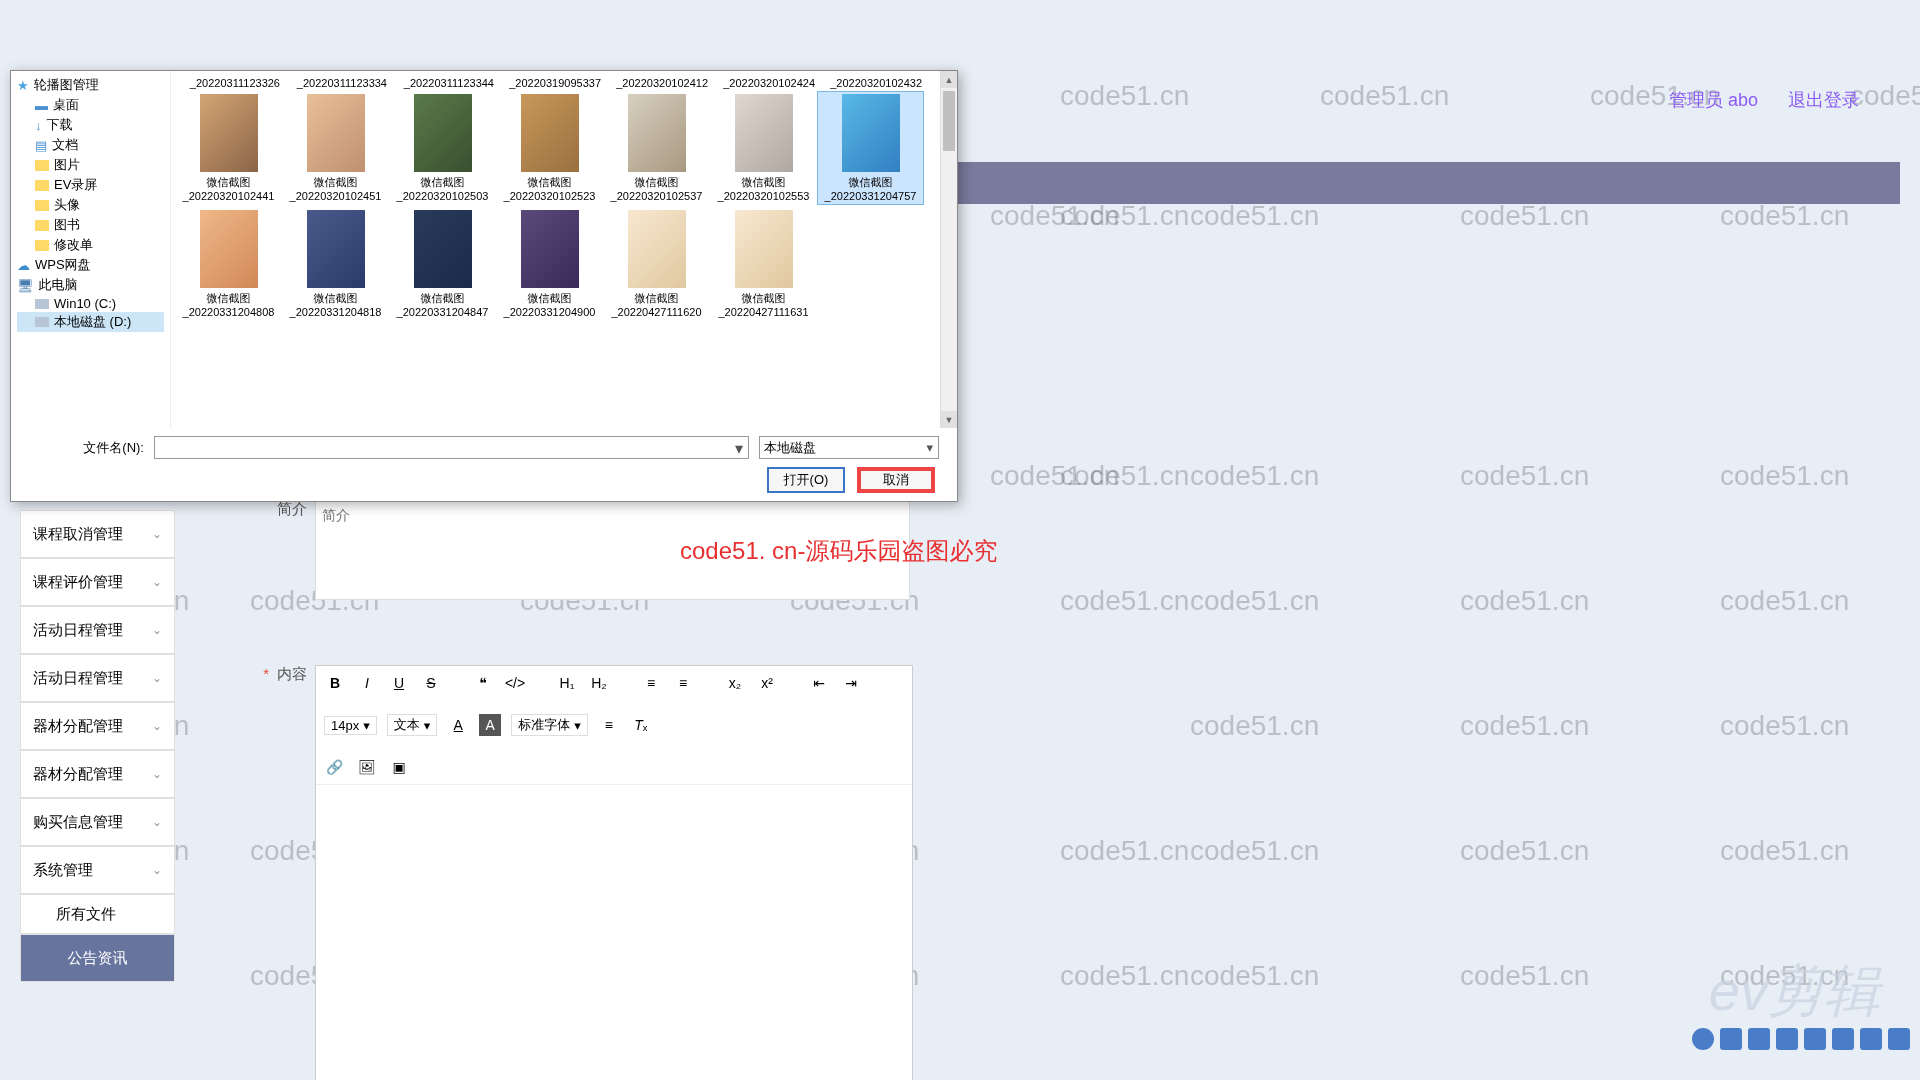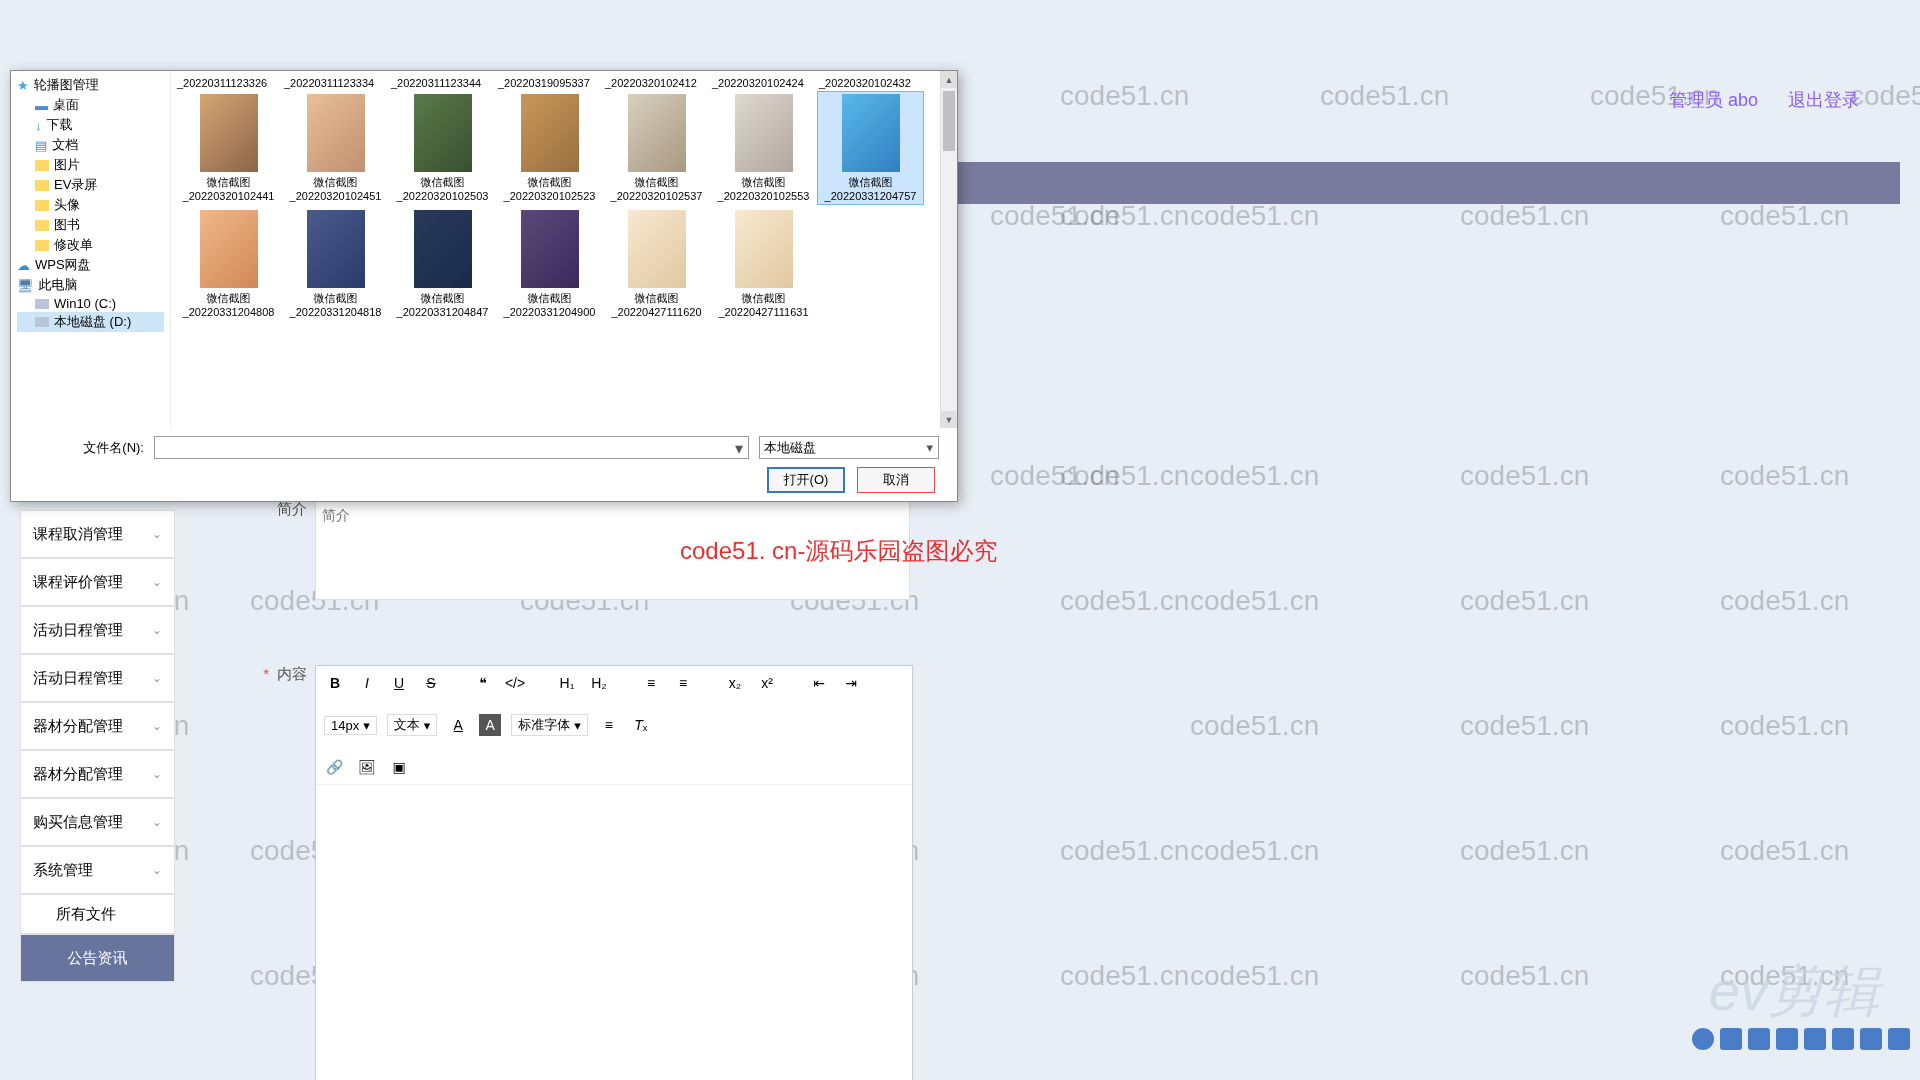--- a/index.html
+++ b/index.html
@@ -46,32 +46,32 @@
 .fd-tree { width: 160px; border-right: 1px solid #eee; padding: 4px 6px; font-size: 13px; overflow: hidden; }
 .tree-item { display: flex; align-items: center; gap: 5px; padding: 1px 0; cursor: pointer; white-space: nowrap; }
 .tree-icon { width: 14px; height: 14px; display: inline-block; }
 .ic-star { color: #4aa3df; }
 .ic-folder { background: #ffd968; width: 14px; height: 11px; }
 .ic-drive { background: #b8c5d6; width: 14px; height: 10px; }
 .fd-files { flex: 1; padding: 4px; overflow: hidden; display: flex; flex-wrap: wrap; align-content: flex-start; position: relative; }
 .file-item { width: 107px; text-align: center; font-size: 11px; padding: 3px; margin-bottom: 2px; }
 .file-item.sel { background: #cce5ff; border: 1px solid #7ab8e8; padding: 2px; }
 .thumb { width: 58px; height: 78px; margin: 0 auto 3px; display: block; }
-.file-top { width: 107px; text-align: left; font-size: 11px; padding: 2px; }
+.file-top { width: 107px; text-align: right; font-size: 11px; padding: 2px; }
 .fd-scroll { width: 17px; background: #f0f0f0; border-left: 1px solid #ddd; position: relative; }
 .sc-arrow { height: 17px; background: #e0e0e0; display: flex; align-items: center; justify-content: center; font-size: 9px; color: #666; }
 .sc-thumb { position: absolute; left: 2px; right: 2px; top: 20px; height: 60px; background: #c0c0c0; }
 .fd-bottom { padding: 8px 18px; display: flex; flex-direction: column; gap: 8px; }
 .fd-row { display: flex; align-items: center; gap: 10px; }
 .fd-lbl { width: 115px; text-align: right; font-size: 13px; }
 .fd-input { flex: 1; height: 23px; border: 1px solid #999; padding: 0 4px; }
 .fd-select { width: 180px; height: 23px; border: 1px solid #999; padding: 0 4px; position: relative; font-size: 13px; display: flex; align-items: center; }
 .fd-select::after { content: "▾"; position: absolute; right: 5px; color: #555; }
 .fd-btns { display: flex; justify-content: flex-end; gap: 12px; padding-right: 4px; }
-.fd-btn { width: 78px; height: 26px; border: 1px solid #ef4444; background: #f6f6f6; font-size: 13px; cursor: pointer; }
+.fd-btn { width: 78px; height: 26px; border: 4px solid #ef4444; background: #f6f6f6; font-size: 13px; cursor: pointer; }
 .fd-btn.primary { border: 2px solid #3a76c6; }
 
 
 .br-toolbar { position: absolute; right: 10px; bottom: 30px; display: flex; gap: 6px; z-index: 10; }
 .br-ic { width: 22px; height: 22px; background: #4a7dc7; border-radius: 3px; }
 
 
 .ev-logo { position: absolute; right: 40px; bottom: 50px; font-size: 56px; color: rgba(200,210,225,0.7); font-weight: 300; font-style: italic; z-index: 1; margin-left: 20px; }
 
 

